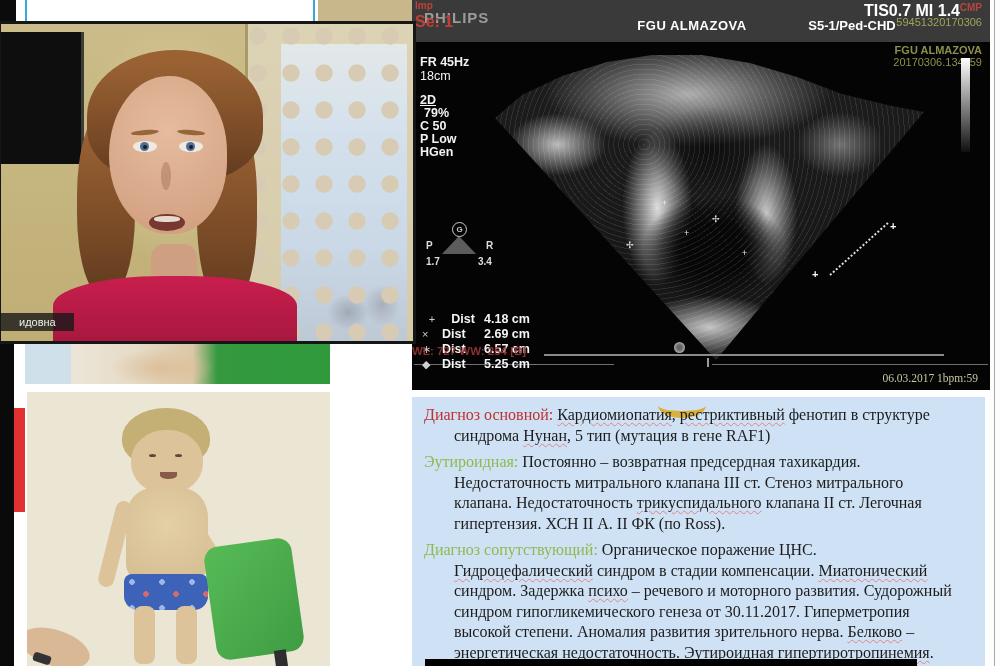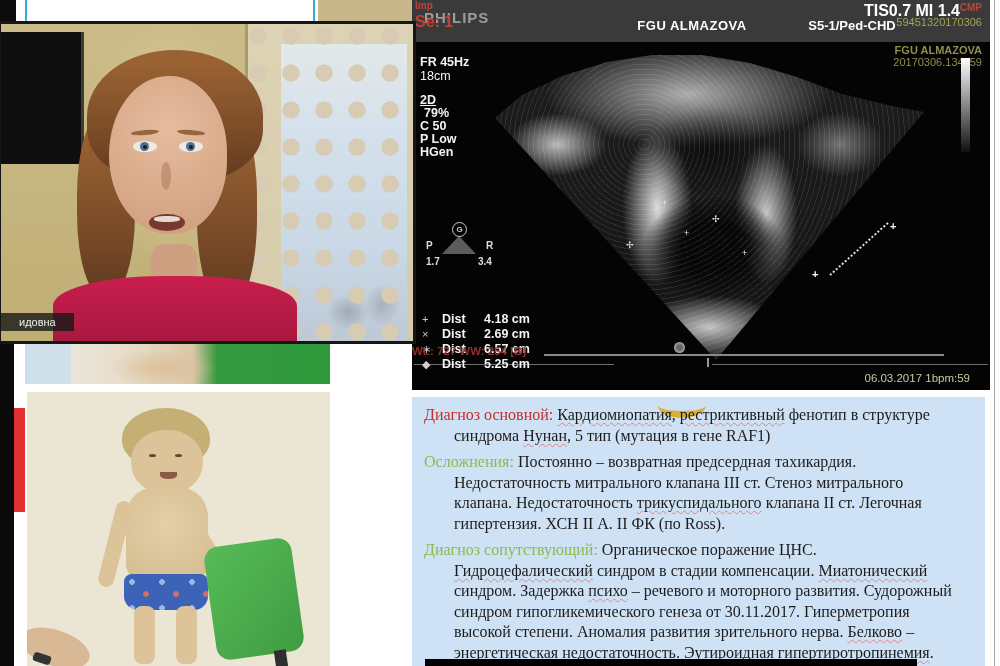--- a/index.html
+++ b/index.html
@@ -81,21 +81,21 @@
   .speck{color:#e8e8e8;font-size:9px;}
   .us-hline{left:132px;top:354px;width:400px;height:2px;background:#8a8a8a;}
   .us-ruler1{left:2px;top:364px;width:200px;height:1px;background:#6f6f6f;}
   .us-ruler2{left:300px;top:364px;width:276px;height:1px;background:#6f6f6f;}
   .us-tick{left:295px;top:358px;width:2px;height:9px;background:#9a9a9a;}
   .us-dot{left:262px;top:342px;width:11px;height:11px;border-radius:50%;background:radial-gradient(circle,#666 30%,#aaa 70%);}
   .meas-row{left:10px;height:15px;font-size:12.5px;font-weight:700;color:#f4f4f4;white-space:nowrap;}
   .meas-marker{display:inline-block;width:20px;color:#cfcfcf;font-weight:400;font-size:11px;}
   .meas-label{display:inline-block;width:42px;}
   .watermark{left:0px;top:345px;color:#9e3434;font-size:11.5px;font-weight:700;opacity:.9;}
-  .us-date{right:20px;top:372px;font-size:11.5px;color:#c9c9a0;}
+  .us-date{right:12px;top:372px;font-size:11.5px;color:#c9c9a0;font-family:Liberation Serif, serif;}
 
   
   .right-edge{left:990px;top:0;width:10px;height:666px;background:#fdfdfb;}
   .right-line{left:994px;top:0;width:1px;height:666px;background:#a8a8a8;}
 
   
   .left-black{left:0;top:338px;width:14px;height:328px;background:#0a0a0a;}
   .red-bar{left:14px;top:408px;width:11px;height:104px;background:#e23131;}
   .photo-strip{left:25px;top:338px;width:305px;height:46px;
      background:radial-gradient(ellipse 70px 26px at 45% 65%,#dcc09a,transparent 75%),
@@ -181,21 +181,21 @@
     <div class="abs speck" style="left:300px;top:214px;">✢</div>
     <div class="abs speck" style="left:330px;top:248px;">+</div>
     <div class="abs speck" style="left:214px;top:240px;">✢</div>
 
     <div class="abs us-hline"></div>
     <div class="abs us-ruler1"></div>
     <div class="abs us-ruler2"></div>
     <div class="abs us-tick"></div>
     <div class="abs us-dot"></div>
 
-    <div class="abs meas-row" style="top:312px;">
+    <div class="abs meas-row" style="top:312px;text-align:center;">
       <span class="meas-marker">+</span><span class="meas-label">Dist</span><span>4.18 cm</span>
     </div>
     <div class="abs meas-row" style="top:327px;">
       <span class="meas-marker">×</span><span class="meas-label">Dist</span><span>2.69 cm</span>
     </div>
     <div class="abs meas-row" style="top:342px;">
       <span class="meas-marker">∗</span><span class="meas-label">Dist</span><span>6.57 cm</span>
     </div>
     <div class="abs meas-row" style="top:357px;">
       <span class="meas-marker">◆</span><span class="meas-label">Dist</span><span>5.25 cm</span>
@@ -226,21 +226,21 @@
     <div class="abs chair"></div>
     <div class="abs chair-leg"></div>
     <div class="abs hand"></div>
     <div class="abs watch"></div>
   </div>
 
   <div class="abs diag">
     <div class="abs diag-sun"></div>
     <div class="abs diag-text">
         <p class="diag-par"><span class="seg-red">Диагноз основной:</span><span class="seg-p">  </span><span class="seg-u">Кардиомиопатия</span><span class="seg-p">, </span><span class="seg-u">рестриктивный</span><span class="seg-p"> фенотип в структуре синдрома </span><span class="seg-u">Нунан</span><span class="seg-p">, 5 тип (мутация в гене RAF1)</span></p>
-        <p class="diag-par"><span class="seg-green">Осложнения:</span><span class="seg-p"> Постоянно – возвратная предсердная тахикардия. Недостаточность митрального клапана III  ст. Стеноз митрального клапана. Недостаточность </span><span class="seg-u">трикуспидального</span><span class="seg-p"> клапана II ст. Легочная гипертензия. ХСН II А. II ФК (по Ross).</span></p>
+        <p class="diag-par"><span class="seg-green">Эутироидная:</span><span class="seg-p"> Постоянно – возвратная предсердная тахикардия. Недостаточность митрального клапана III  ст. Стеноз митрального клапана. Недостаточность </span><span class="seg-u">трикуспидального</span><span class="seg-p"> клапана II ст. Легочная гипертензия. ХСН II А. II ФК (по Ross).</span></p>
         <p class="diag-par"><span class="seg-green">Диагноз сопутствующий:</span><span class="seg-p"> Органическое поражение ЦНС. </span><span class="seg-u">Гидроцефалический</span><span class="seg-p"> синдром в стадии компенсации. </span><span class="seg-u">Миатонический</span><span class="seg-p"> синдром. Задержка </span><span class="seg-u">психо</span><span class="seg-p"> – речевого и моторного развития. Судорожный синдром гипогликемического генеза от 30.11.2017. Гиперметропия высокой степени. Аномалия  развития зрительного нерва. </span><span class="seg-u">Белково</span><span class="seg-p"> – энергетическая недостаточность. </span><span class="seg-u">Эутироидная гипертиротропинемия</span><span class="seg-p">.</span></p>
       </div>
   </div>
   <div class="abs diag-botbar"></div>
 
   <div class="abs webcam">
     <div class="abs wall-glow"></div>
     <div class="abs tv"></div>
     <div class="abs glass"></div>
     <div class="abs glass-trees"></div>

